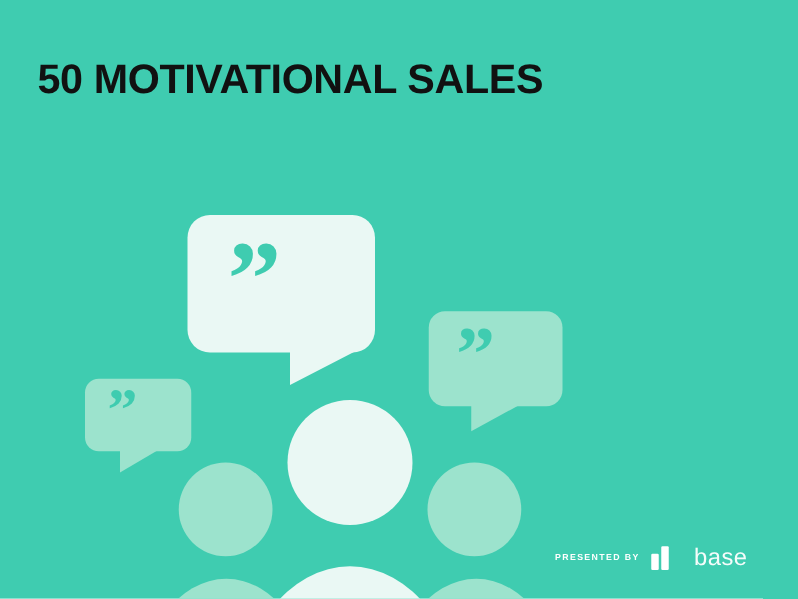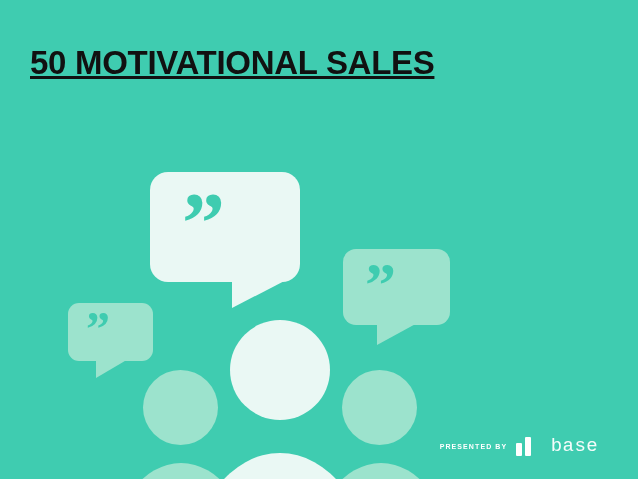--- a/index.html
+++ b/index.html
@@ -26,21 +26,20 @@
   }
   .title-line {
     display: block;
     font-family: "Liberation Sans", sans-serif;
     font-weight: bold;
     font-size: 33px;
     line-height: 38px;
     letter-spacing: -0.3px;
     color: #111111;
     white-space: nowrap;
-    text-decoration: underline;
   }
 
   
   .art {
     position: absolute;
     left: 0;
     top: 0;
     width: 638px;
     height: 479px;
     z-index: 10;
@@ -189,21 +188,21 @@
   }
   .brand-mark .bar {
     background: #ffffff;
     width: 6px;
     margin-right: 2.5px;
     border-radius: 1px;
   }
   .brand-mark .bar.b1 { height: 13px; }
   .brand-mark .bar.b2 { height: 19px; margin-right: 0; }
   .brand-name {
-    font-family: Liberation Mono, monospace;
+    font-family: Liberation Sans, sans-serif;
     font-size: 19px;
     letter-spacing: 0.4px;
     color: #ffffff;
     line-height: 19px;
     opacity: 0.95;
     margin-left: 14px;
   }
 </style>
 </head>
 <body>

